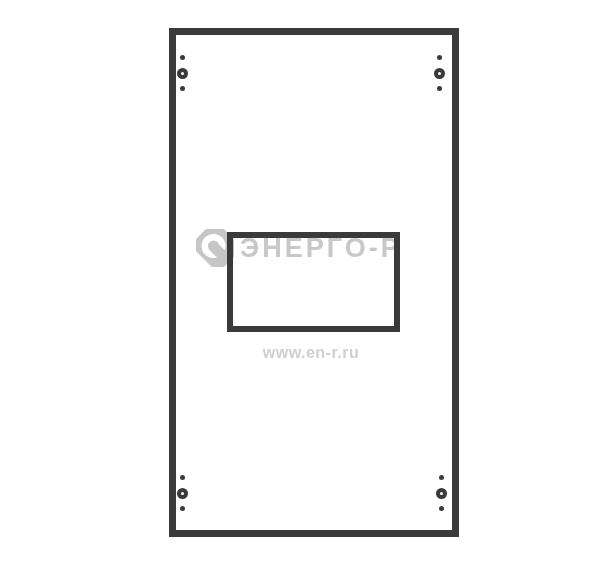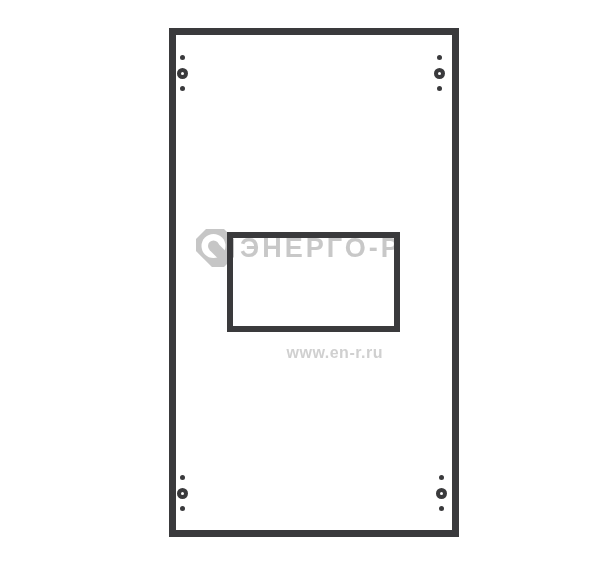--- a/index.html
+++ b/index.html
@@ -84,21 +84,21 @@
     white-space: nowrap;
   }
   .wm-url {
     position: absolute;
     height: 18px;
     line-height: 18px;
     font-size: 16px;
     font-weight: bold;
     letter-spacing: 0.5px;
     color: var(--watermark_url, #d0d0d0);
-    text-align: right;
+    text-align: center;
     white-space: nowrap;
   }
   .logo-gray { fill: var(--watermark_logo, #c6c6c6); }
   .logo-white { fill: #ffffff; }
   .logo-white-stroke { stroke: #ffffff; stroke-width: 5.5; fill: none; }
 </style>
 </head>
 <body>
 
 <div class="stage">

